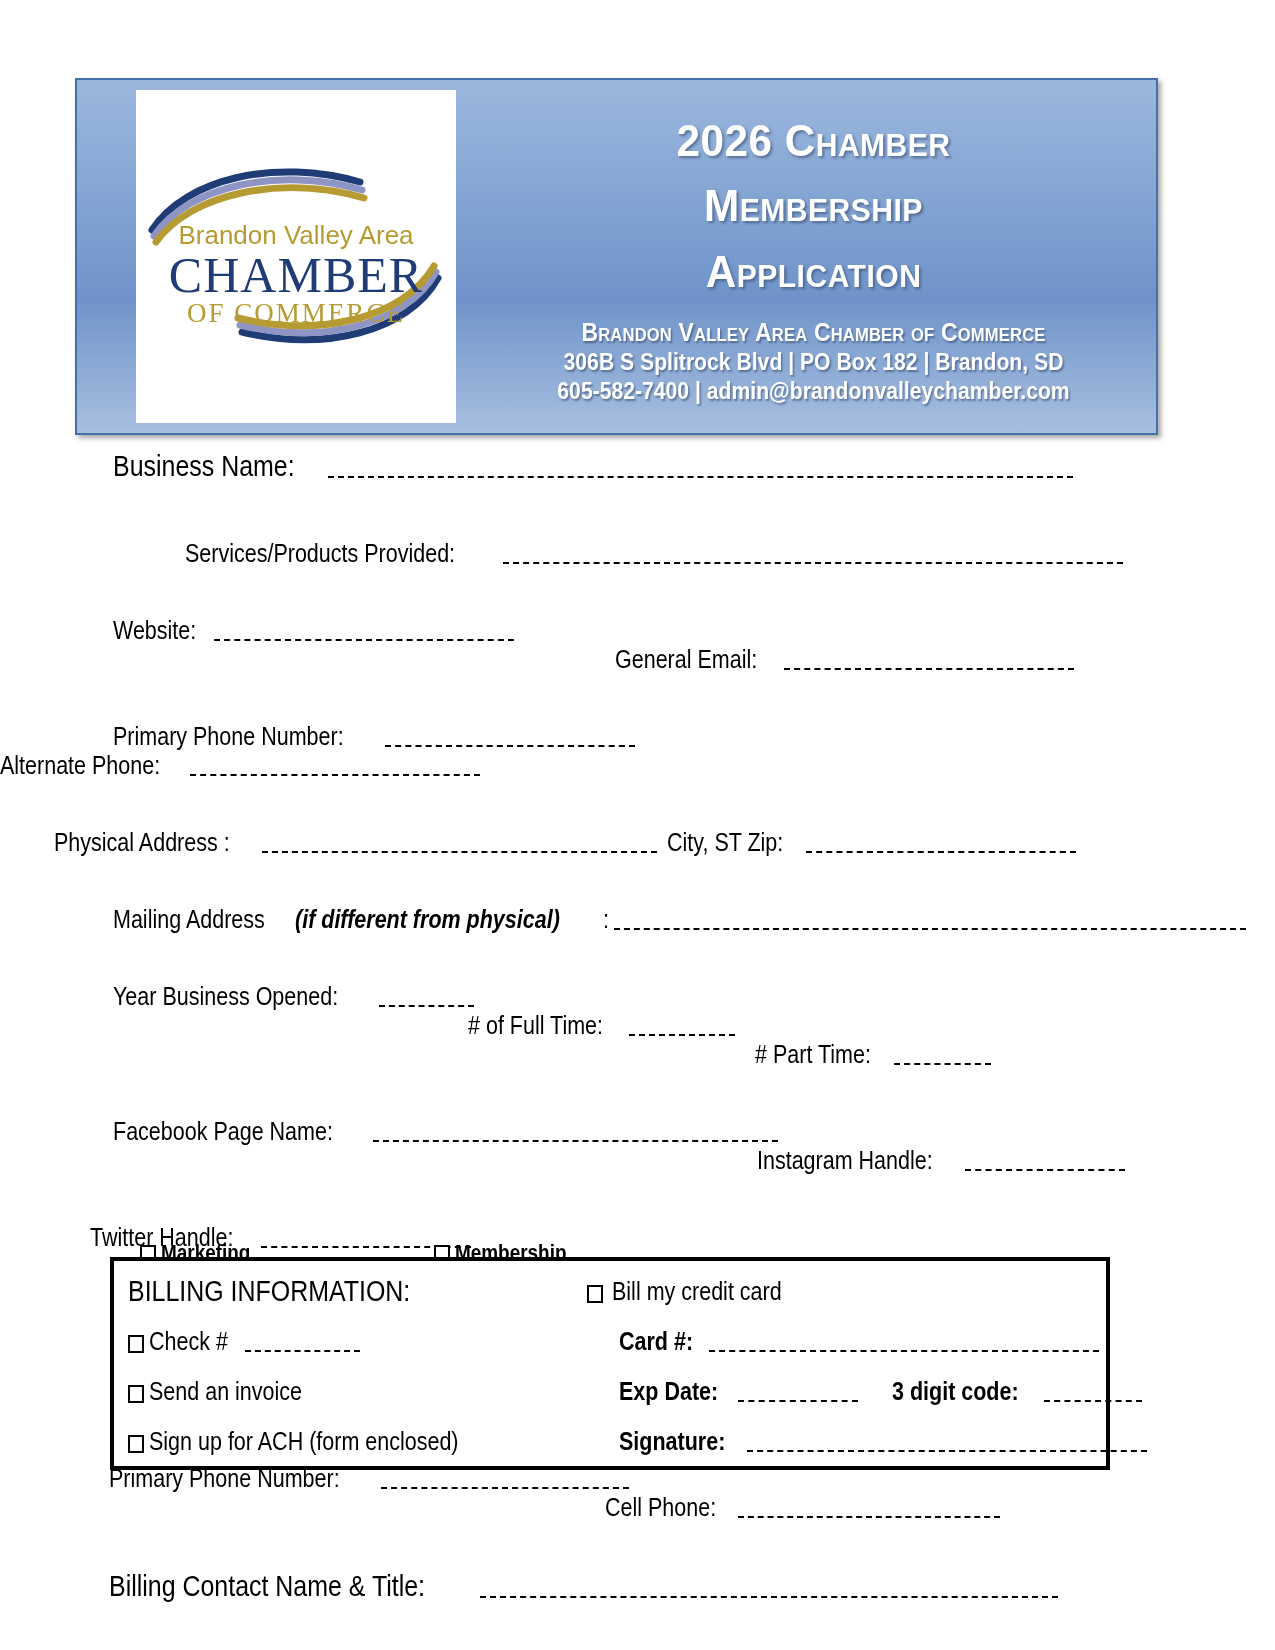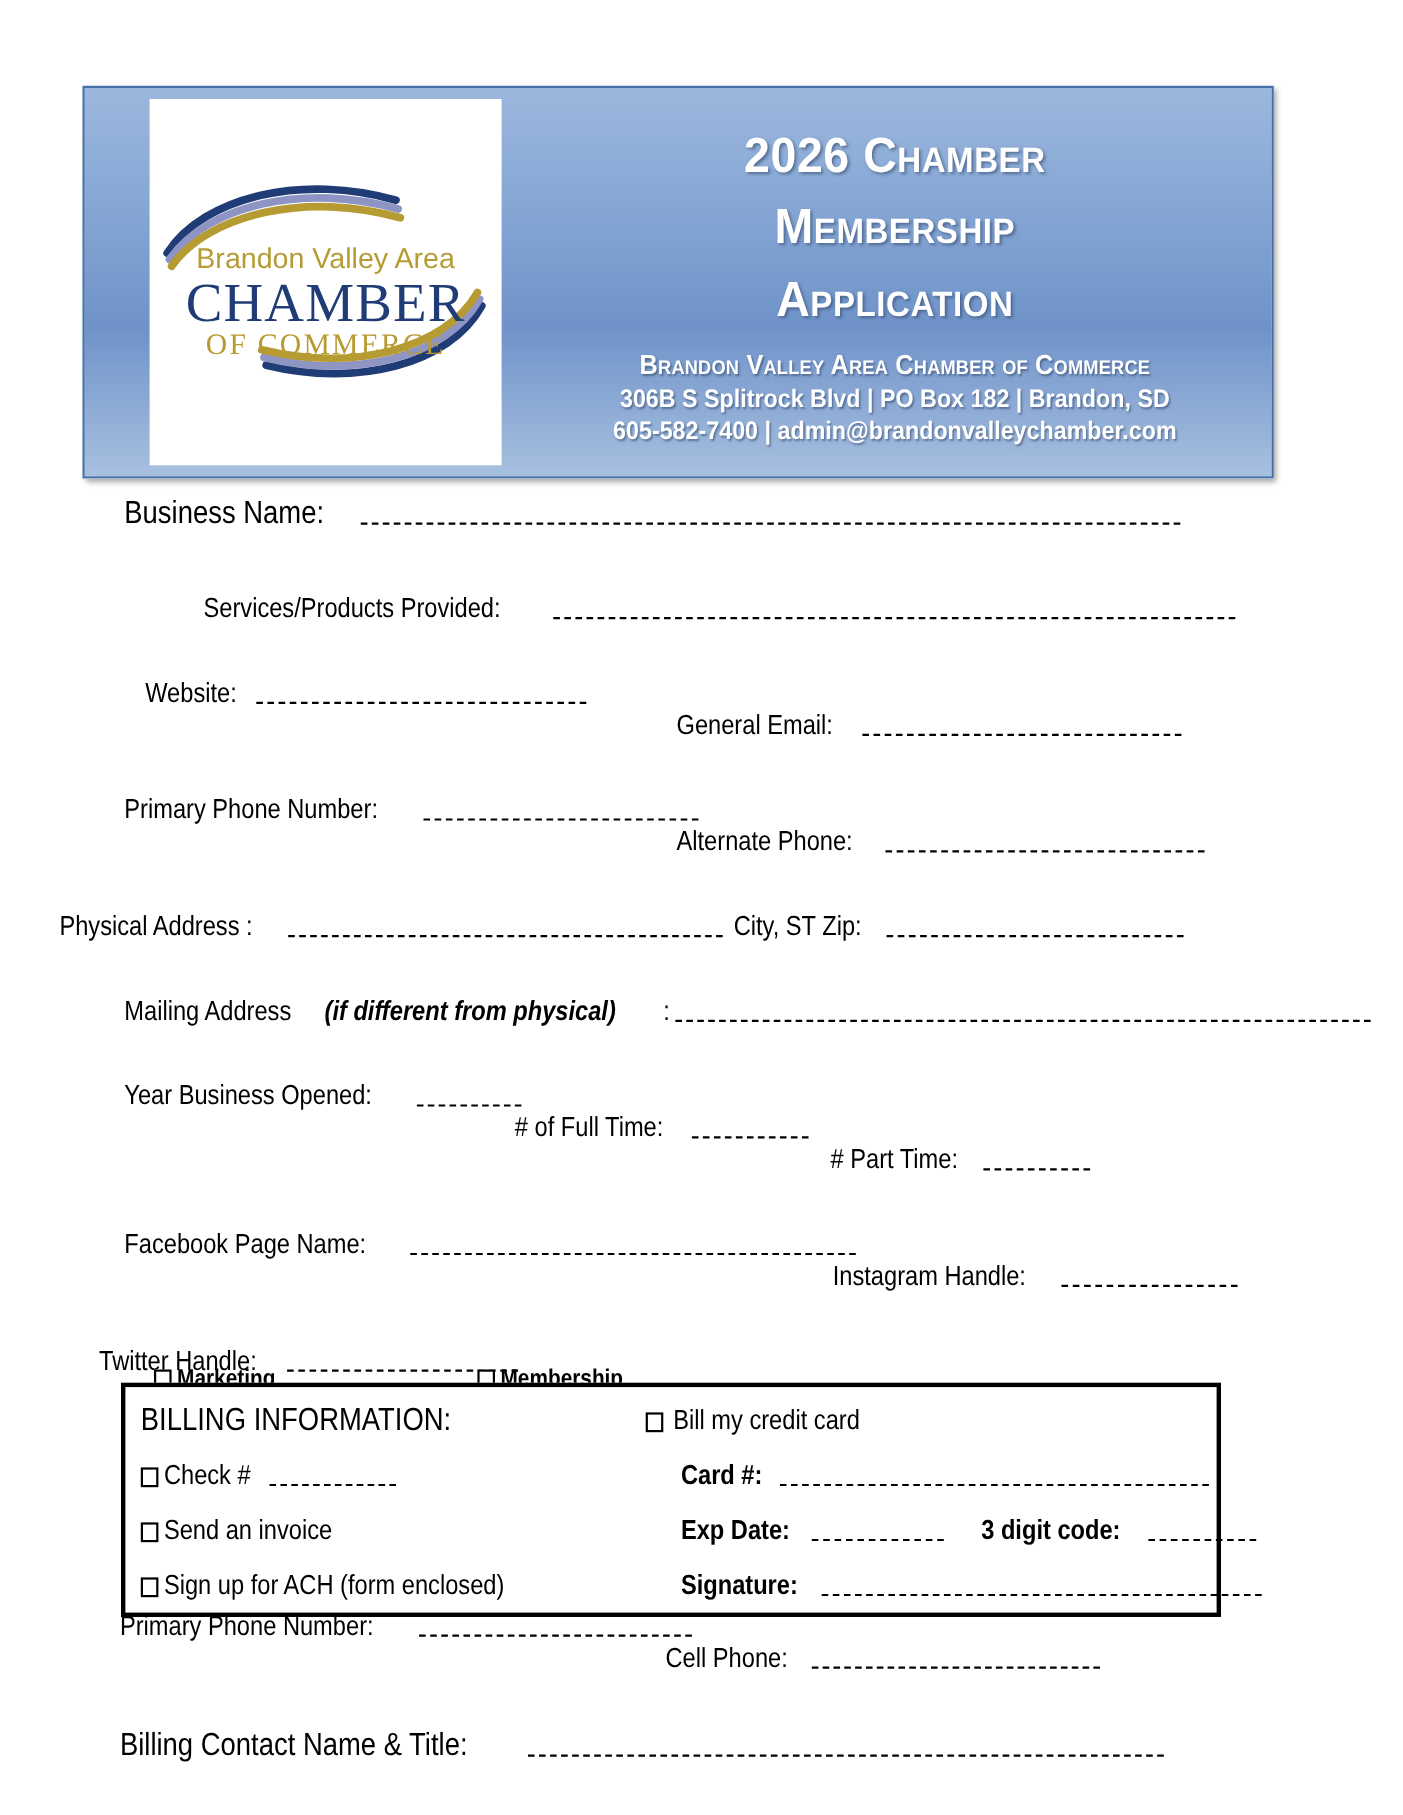--- a/index.html
+++ b/index.html
@@ -184,31 +184,31 @@
 <div class="form-body">
 
   <div class="frow" style="left:0; top:10px; padding-left:113px;">
     <span class="cond lbl-big">Business Name:</span><span class="blank" style="width:745px;"></span>
   </div>
 
   <div class="frow" style="left:0; top:66px; padding-left:185px;">
     <span class="cond lbl">Services/Products Provided:</span><span class="blank" style="width:620px;"></span>
   </div>
 
-  <div class="frow" style="left:0; top:114px; padding-left:113px;margin-left:19px;">
+  <div class="frow" style="left:0; top:114px; padding-left:113px;">
     <span class="cond lbl">Website:</span><span class="blank" style="width:300px;"></span>
   </div>
   <div class="frow" style="left:0; top:114px; padding-left:615px;">
     <span class="cond lbl">General Email:</span><span class="blank" style="width:290px;"></span>
   </div>
 
   <div class="frow" style="left:0; top:162px; padding-left:113px;">
     <span class="cond lbl">Primary Phone Number:</span><span class="blank" style="width:250px;"></span>
   </div>
-  <div class="frow" style="left:0; top:162px; padding-left:615px;">
+  <div class="frow" style="left:0; top:162px; ">
     <span class="cond lbl">Alternate Phone:</span><span class="blank" style="width:290px;"></span>
   </div>
 
   <div class="frow" style="left:0; top:210px; padding-left:54px;">
     <span class="cond lbl">Physical Address :</span><span class="blank" style="width:395px;"></span><span class="cond lbl" style="margin-left:8px;">City, ST Zip:</span><span class="blank" style="width:270px;"></span>
   </div>
 
   <div class="frow" style="left:0; top:258px; padding-left:113px;">
     <span class="cond lbl">Mailing Address</span><span class="cond lbl ital" style="margin-left:6px;">(if different from physical)</span><span class="cond lbl">:</span><span class="blank" style="width:632px;"></span>
   </div>

